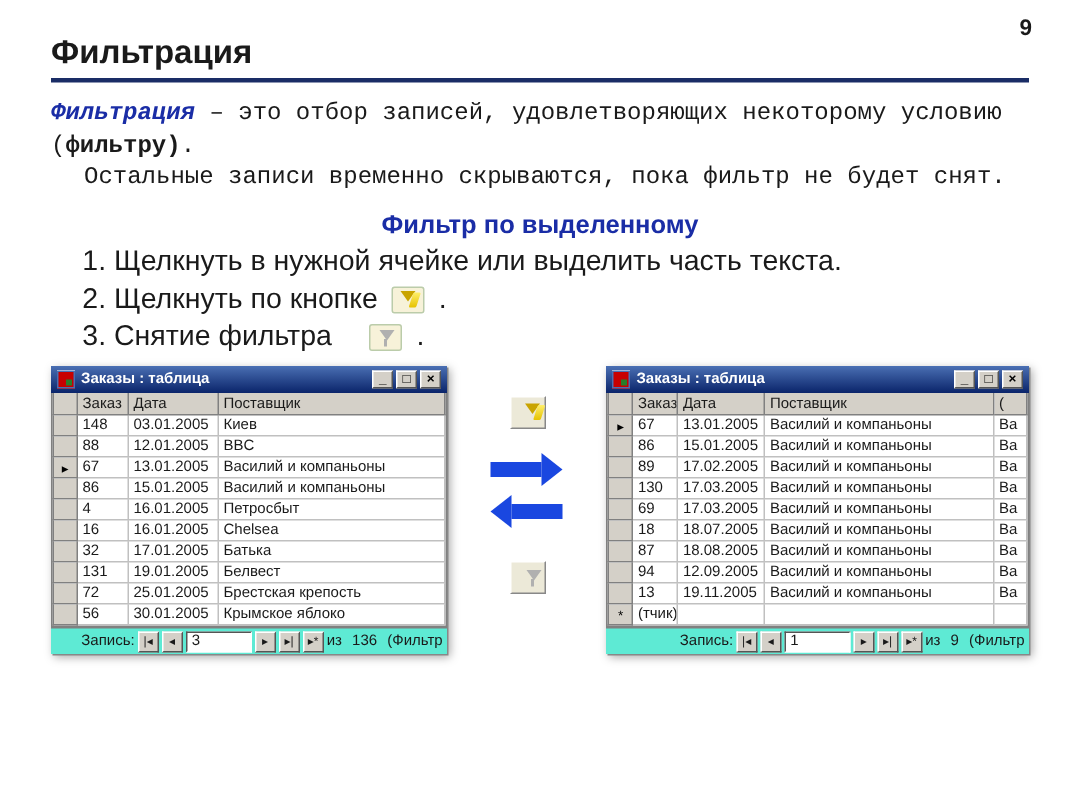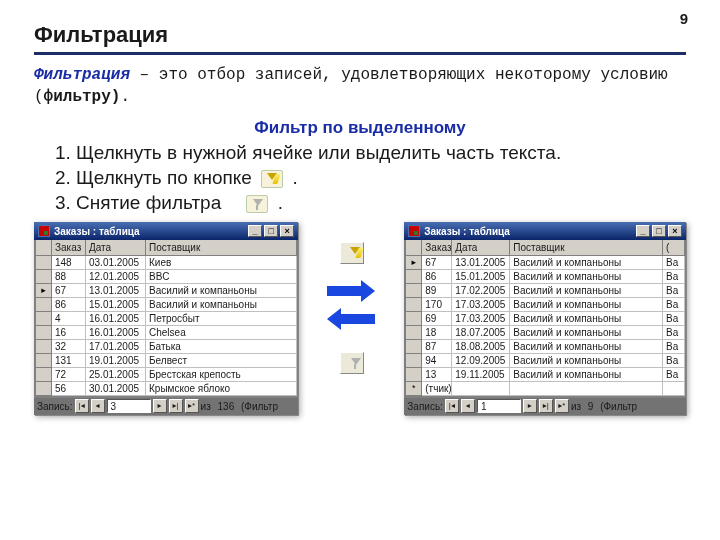--- a/index.html
+++ b/index.html
@@ -116,23 +116,24 @@
   table.grid td{
     border:1px solid #c0c0c0; font-size:10px; padding:0 3px; height:14px;
     white-space:nowrap; overflow:hidden;
   }
   table.grid td.sel{
     background:#d4d0c8; border:1px solid #808080; width:14px; text-align:center;
     font-size:9px; color:#000;
   }
   table.grid td.num{ text-align:left; }
   .statusbar{
-    height:18px; background:#737373; border-top:1px solid #808080;
+    height:18px; background:#5eead4; border-top:1px solid #808080;
     display:flex; align-items:center; padding:0 3px; gap:2px;
     font-size:10px;
+    justify-content:flex-end;
   }
   .navbtn{
     width:14px;height:14px;background:#d4d0c8;
     border:1px solid #fff; border-right-color:#555;border-bottom-color:#555;
     display:flex;align-items:center;justify-content:center;font-size:8px;line-height:1;
   }
   .recbox{
     width:44px;height:14px;background:#fff;border:1px solid #555;border-right-color:#fff;border-bottom-color:#fff;
     padding:0 3px; display:flex;align-items:center;
   }
@@ -166,20 +167,21 @@
 </style>
 </head>
 <body>
 
 <div class="page">
   <div class="pagenum">9</div>
   <h1 class="slide-title">Фильтрация</h1>
 
   <p class="para">
     <span class="term">Фильтрация</span><span> – это отбор записей, удовлетворяющих некоторому условию (</span><span class="bold">фильтру)</span><span>.</span>
+    <span class="indent">Остальные записи временно скрываются, пока фильтр не будет снят.</span>
   </p>
 
   <div class="sub-title">Фильтр по выделенному</div>
 
   <ol class="steps">
     <li>Щелкнуть в нужной ячейке или выделить часть текста.</li>
     <li>
       <span>Щелкнуть по кнопке</span>
       <span class="icon-slot filter-on" title="apply filter"></span>
       <span>.</span>
@@ -372,21 +374,21 @@
               </tr>
               <tr>
                 <td class="sel"></td>
                 <td class="num">89</td>
                 <td>17.02.2005</td>
                 <td>Василий и компаньоны</td>
                 <td>Ва</td>
               </tr>
               <tr>
                 <td class="sel"></td>
-                <td class="num">170</td>
+                <td class="num">130</td>
                 <td>17.03.2005</td>
                 <td>Василий и компаньоны</td>
                 <td>Ва</td>
               </tr>
               <tr>
                 <td class="sel"></td>
                 <td class="num">69</td>
                 <td>17.03.2005</td>
                 <td>Василий и компаньоны</td>
                 <td>Ва</td>

